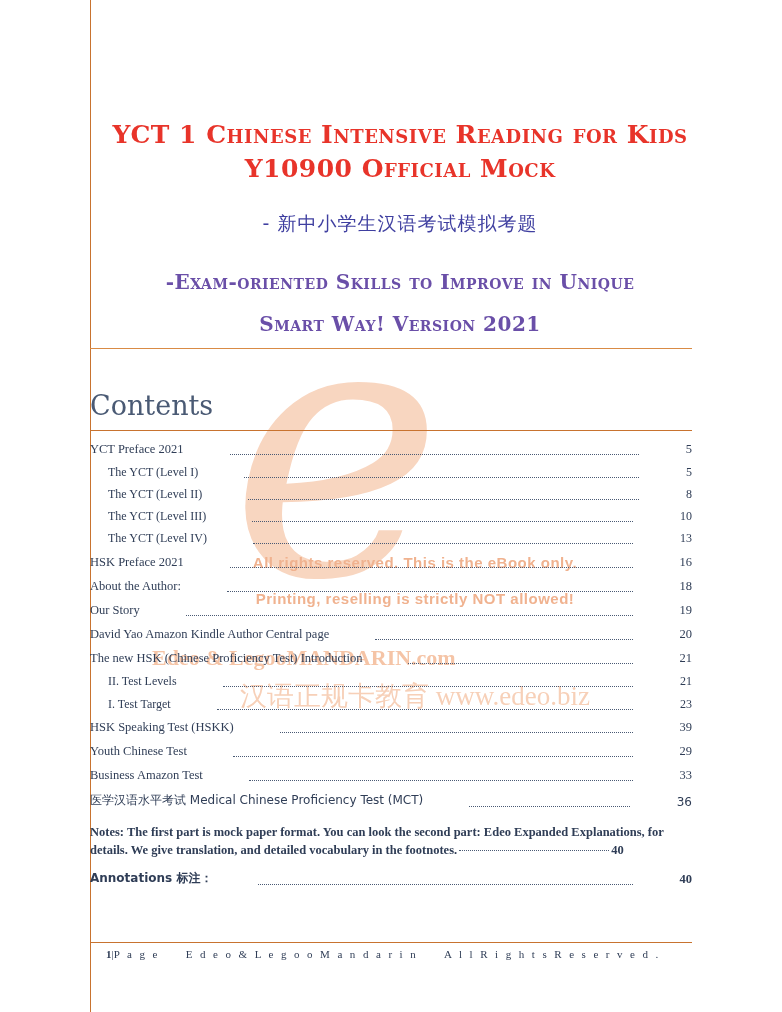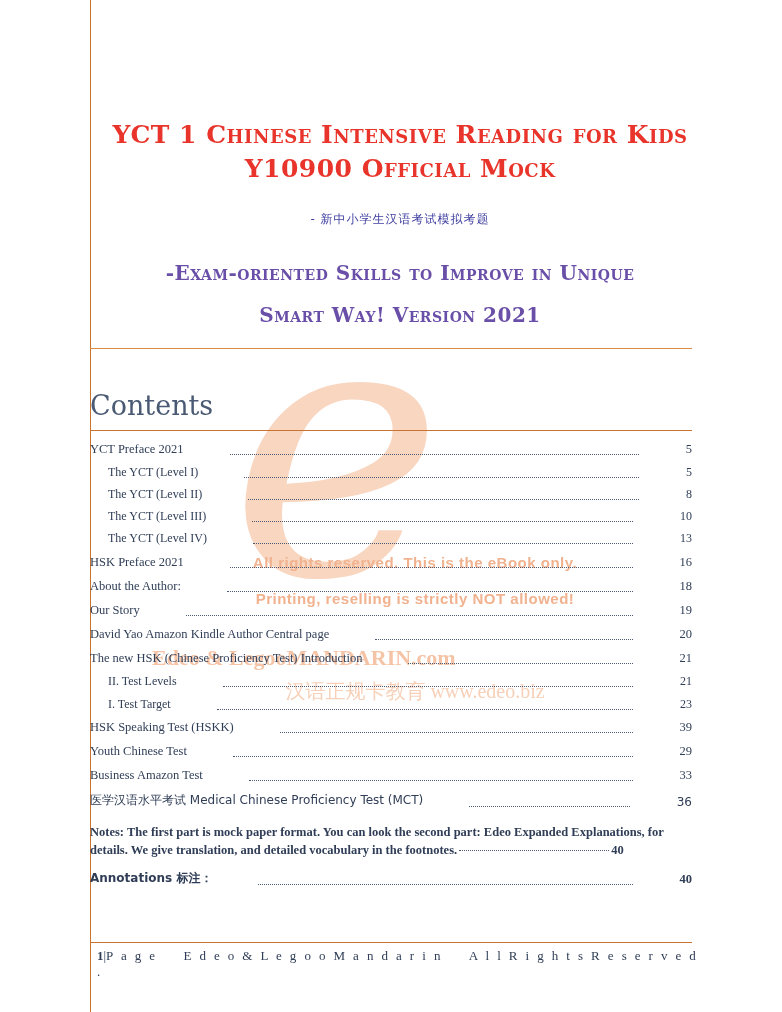--- a/index.html
+++ b/index.html
@@ -93,21 +93,21 @@
     color: #f5c4a6;
     font-weight: bold;
   }
   .wm-line4 {
     position: absolute;
     left: 60px;
     top: 378px;
     width: 530px;
     text-align: center;
     font-family: "Liberation Serif", serif;
-    font-size: 20px;
+    font-size: 27px;
     color: #f7d0b8;
   }
 
   
   .titles {
     position: absolute;
     left: 9px;
     top: 118px;
     width: 602px;
     text-align: center;
@@ -118,21 +118,21 @@
     font-weight: bold;
     font-size: 25px;
     color: #e8342a;
     letter-spacing: 0.5px;
     line-height: 1.35;
     font-variant: small-caps;
   }
   .title-cn {
     margin-top: 25px;
     font-family: "DejaVu Sans", sans-serif;
-    font-size: 12px;
+    font-size: 19px;
     color: #3f3fa0;
     letter-spacing: 1px;
   }
   .title-sub {
     margin-top: 30px;
     font-family: "DejaVu Serif", serif;
     font-weight: bold;
     font-size: 20px;
     color: #6a4fa8;
     line-height: 1.5;
@@ -216,25 +216,25 @@
   .toc-row.bold-row {
     font-weight: bold;
     font-size: 12.5px;
     padding: 8px 0 4px 0;
   }
 
   
   #rule-footer { top: 942px; background: #c8732f; }
   .footer {
     position: absolute;
-    left: 7px;
+    left: 16px;
     top: 948px;
     width: 602px;
     font-family: "Liberation Serif", serif;
-    font-size: 13px;
+    font-size: 11px;
     color: #2f3d56;
     letter-spacing: 2.4px;
     z-index: 2;
   }
   .footer .pagenum {
     font-weight: bold;
     letter-spacing: 0;
   }
   .footer .sep { letter-spacing: 0; }
   .footer .gap { display: inline-block; width: 26px; }

